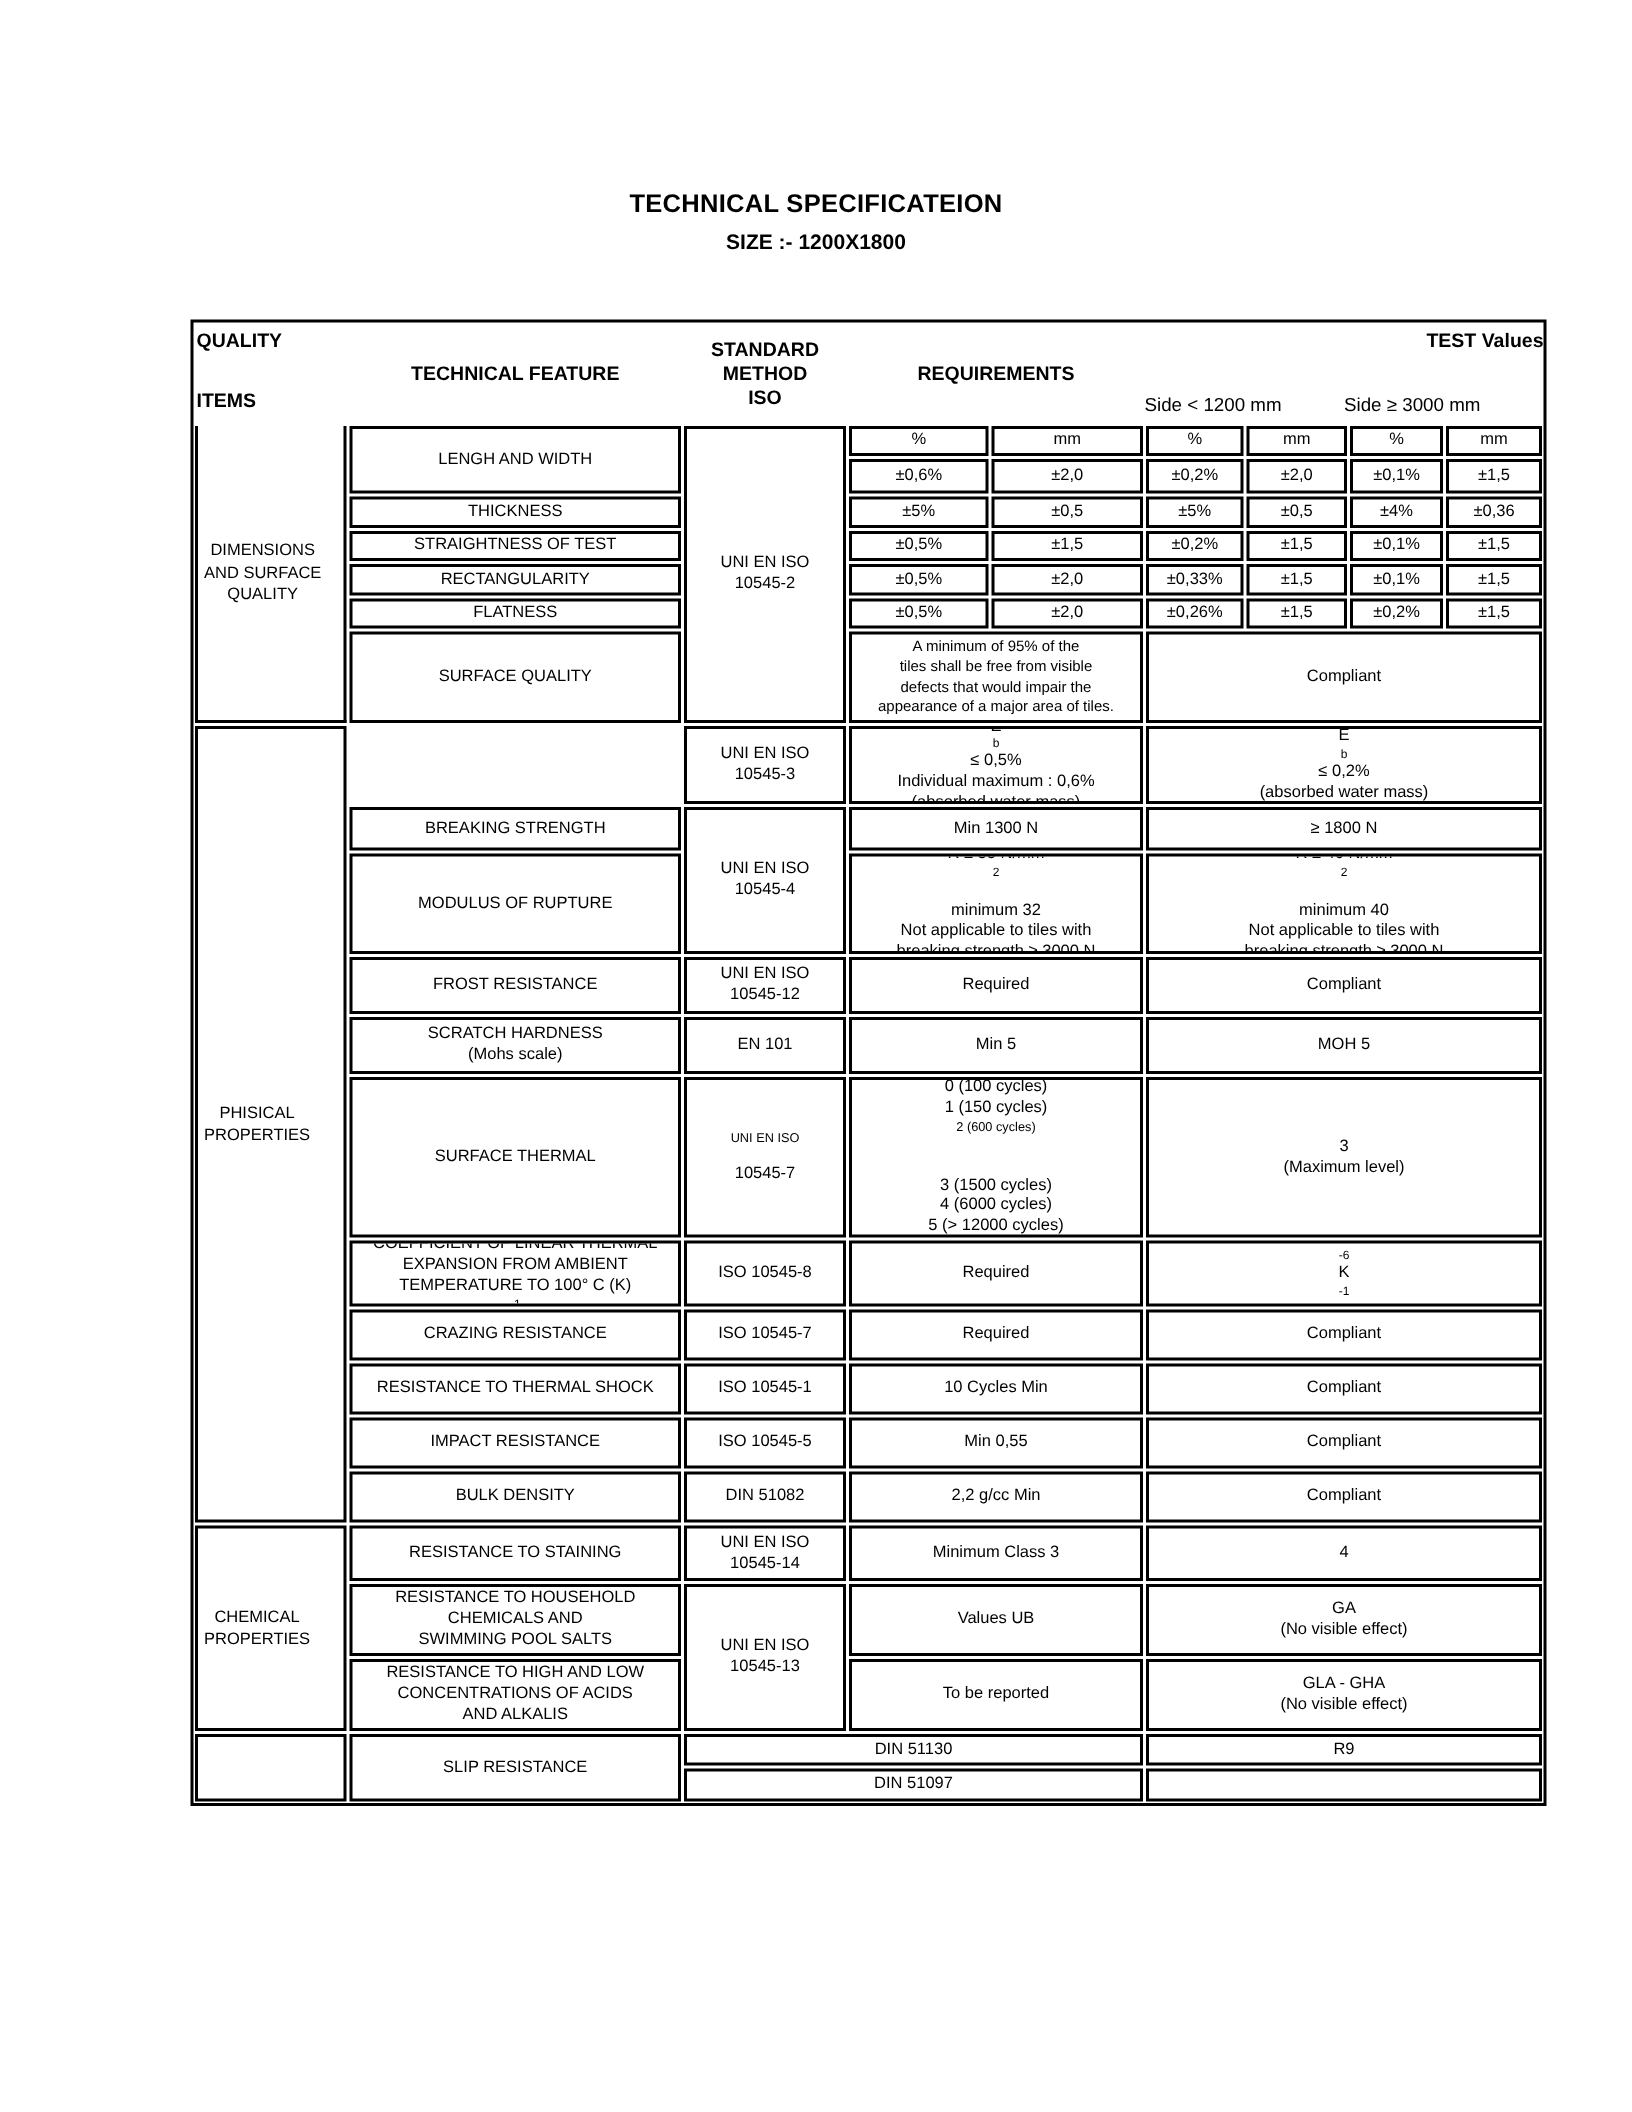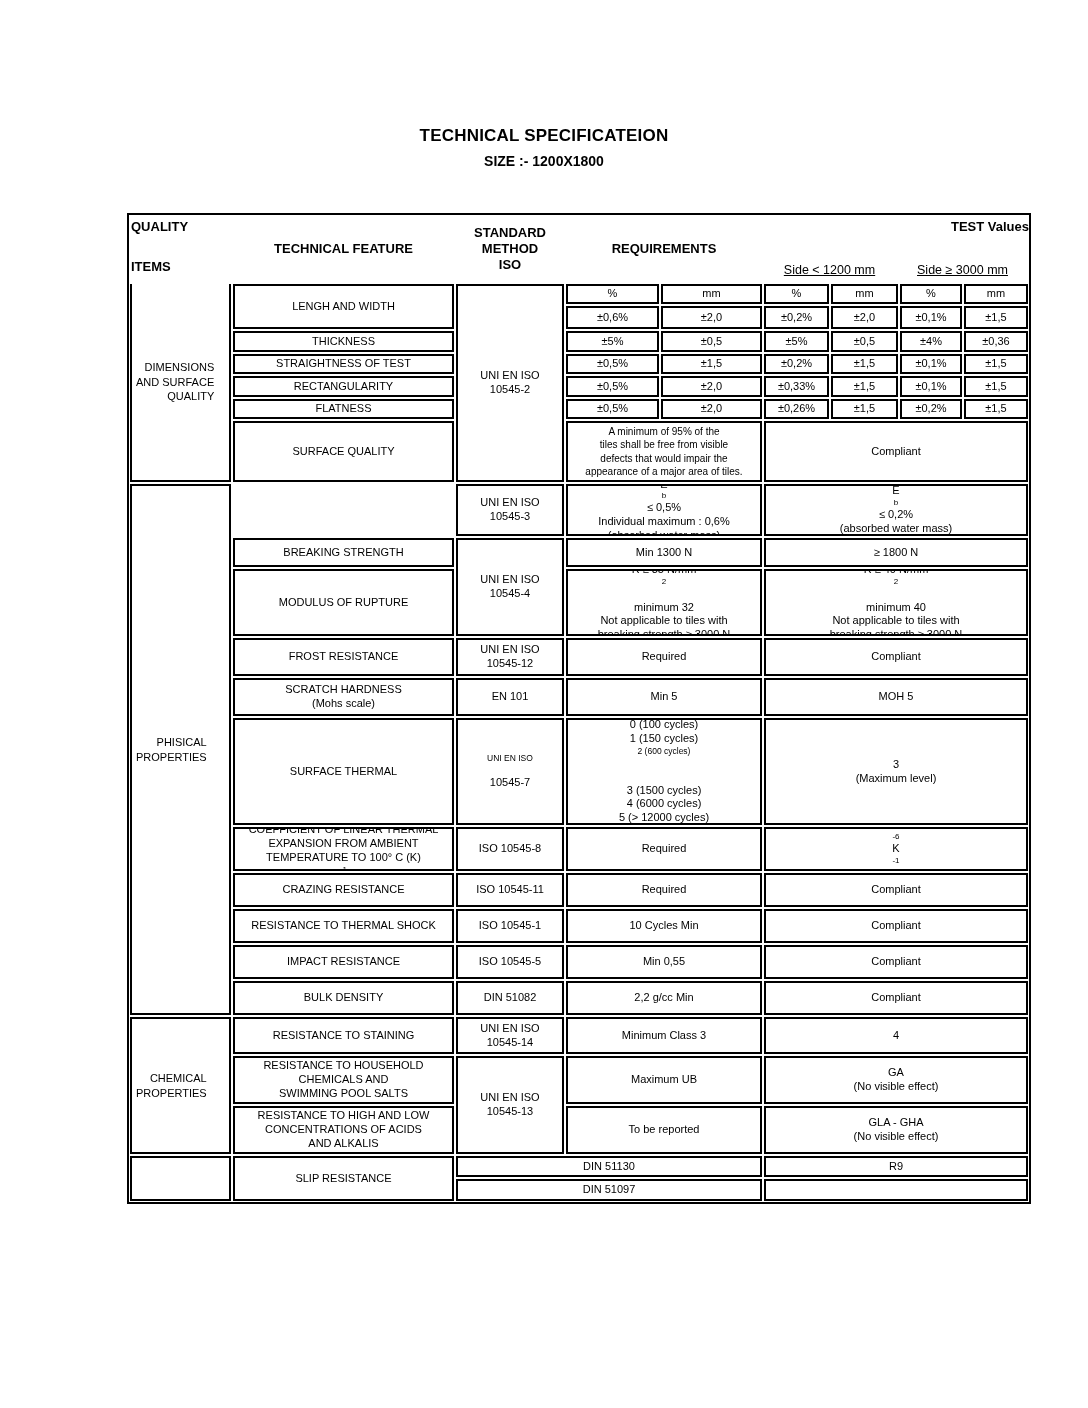--- a/index.html
+++ b/index.html
@@ -21,29 +21,29 @@
     display: grid;
     grid-template-columns: 103px 223px 110px 95px 103px 67px 69px 64px 66px;
     grid-template-rows: 68px 22px 25px 23px 22px 23px 22px 63px 54px 31px 69px 40px 40px 109px 46px 36px 36px 36px 36px 39px 50px 50px 23px 24px;
     font-size: 11px; line-height: 1.25;
   }
   .box {
     border: 2px solid #000; margin: 1px; box-sizing: border-box;
     display: flex; flex-direction: column; justify-content: center; align-items: center;
     text-align: center; padding: 1px 2px; min-width: 0; min-height: 0; overflow: hidden;
   }
-  .left { align-items: flex-start; text-align: right; padding-left: 4px; line-height: 1.35; }
+  .left { align-items: flex-start; text-align: center; padding-left: 4px; line-height: 1.35; }
   .tight { padding: 0; font-size: 10px; line-height: 1.35; }
   .hcell { display: flex; flex-direction: column; min-width: 0; min-height: 0; }
   .h-quality { justify-content: space-between; align-items: flex-start; padding: 4px 2px 8px 2px; font-weight: bold; font-size: 13px; }
   .h-center { justify-content: center; align-items: center; text-align: center; font-weight: bold; font-size: 13px; }
   .h-test { justify-content: space-between; padding: 4px 0 4px 0; font-weight: bold; font-size: 13px; }
   .h-test > .tv { text-align: right; }
   .side-row { display: flex; width: 100%; font-weight: normal; font-size: 12.5px; }
-  .side-row span { flex: 1; text-align: center; text-decoration: underline; }
+  .side-row span { flex: 1; text-align: left; }
   .xs { font-size: 8.5px; }
   sub { font-size: 8px; }
   sup { font-size: 8px; }
   .std-num { margin-top: 12px; }
 </style>
 </head>
 <body>
 
 <div class="page">
   <div class="title">TECHNICAL SPECIFICATEION</div>
@@ -154,21 +154,21 @@
     </div>
     <div class="box" style="grid-area:14/4/15/6">0 (100 cycles)<br>1 (150 cycles)<br><span class="xs">2 (600 cycles)</span><br><br>3 (1500 cycles)<br>4 (6000 cycles)<br>5 (&gt; 12000 cycles)</div>
     <div class="box" style="grid-area:14/6/15/10">3<br>(Maximum level)</div>
 
     <div class="box" style="grid-area:15/2/16/3">COEFFICIENT OF LINEAR THERMAL<br>EXPANSION FROM AMBIENT<br>TEMPERATURE TO 100° C (K)<sup>-1</sup></div>
     <div class="box" style="grid-area:15/3/16/4">ISO 10545-8</div>
     <div class="box" style="grid-area:15/4/16/6">Required</div>
     <div class="box" style="grid-area:15/6/16/10">6 x 10<sup>-6</sup> K<sup>-1</sup> max</div>
 
     <div class="box" style="grid-area:16/2/17/3">CRAZING RESISTANCE</div>
-    <div class="box" style="grid-area:16/3/17/4">ISO 10545-11</div>
+    <div class="box" style="grid-area:16/3/17/4">ISO 10545-7</div>
     <div class="box" style="grid-area:16/4/17/6">Required</div>
     <div class="box" style="grid-area:16/6/17/10">Compliant</div>
 
     <div class="box" style="grid-area:17/2/18/3">RESISTANCE TO THERMAL SHOCK</div>
     <div class="box" style="grid-area:17/3/18/4">ISO 10545-1</div>
     <div class="box" style="grid-area:17/4/18/6">10 Cycles Min</div>
     <div class="box" style="grid-area:17/6/18/10">Compliant</div>
 
     <div class="box" style="grid-area:18/2/19/3">IMPACT RESISTANCE</div>
     <div class="box" style="grid-area:18/3/19/4">ISO 10545-5</div>
@@ -180,21 +180,21 @@
     <div class="box" style="grid-area:19/4/20/6">2,2 g/cc Min</div>
     <div class="box" style="grid-area:19/6/20/10">Compliant</div>
 
     <div class="box" style="grid-area:20/2/21/3">RESISTANCE TO STAINING</div>
     <div class="box" style="grid-area:20/3/21/4">UNI EN ISO<br>10545-14</div>
     <div class="box" style="grid-area:20/4/21/6">Minimum Class 3</div>
     <div class="box" style="grid-area:20/6/21/10">4</div>
 
     <div class="box" style="grid-area:21/2/22/3">RESISTANCE TO HOUSEHOLD<br>CHEMICALS AND<br>SWIMMING POOL SALTS</div>
     <div class="box" style="grid-area:21/3/23/4">UNI EN ISO<br>10545-13</div>
-    <div class="box" style="grid-area:21/4/22/6">Maximum UB</div>
+    <div class="box" style="grid-area:21/4/22/6">Values UB</div>
     <div class="box" style="grid-area:21/6/22/10">GA<br>(No visible effect)</div>
 
     <div class="box" style="grid-area:22/2/23/3">RESISTANCE TO HIGH AND LOW<br>CONCENTRATIONS OF ACIDS<br>AND ALKALIS</div>
     <div class="box" style="grid-area:22/4/23/6">To be reported</div>
     <div class="box" style="grid-area:22/6/23/10">GLA - GHA<br>(No visible effect)</div>
 
     <div class="box" style="grid-area:23/2/25/3">SLIP RESISTANCE</div>
     <div class="box" style="grid-area:23/3/24/6">DIN 51130</div>
     <div class="box" style="grid-area:23/6/24/10">R9</div>
     <div class="box" style="grid-area:24/3/25/6">DIN 51097</div>

